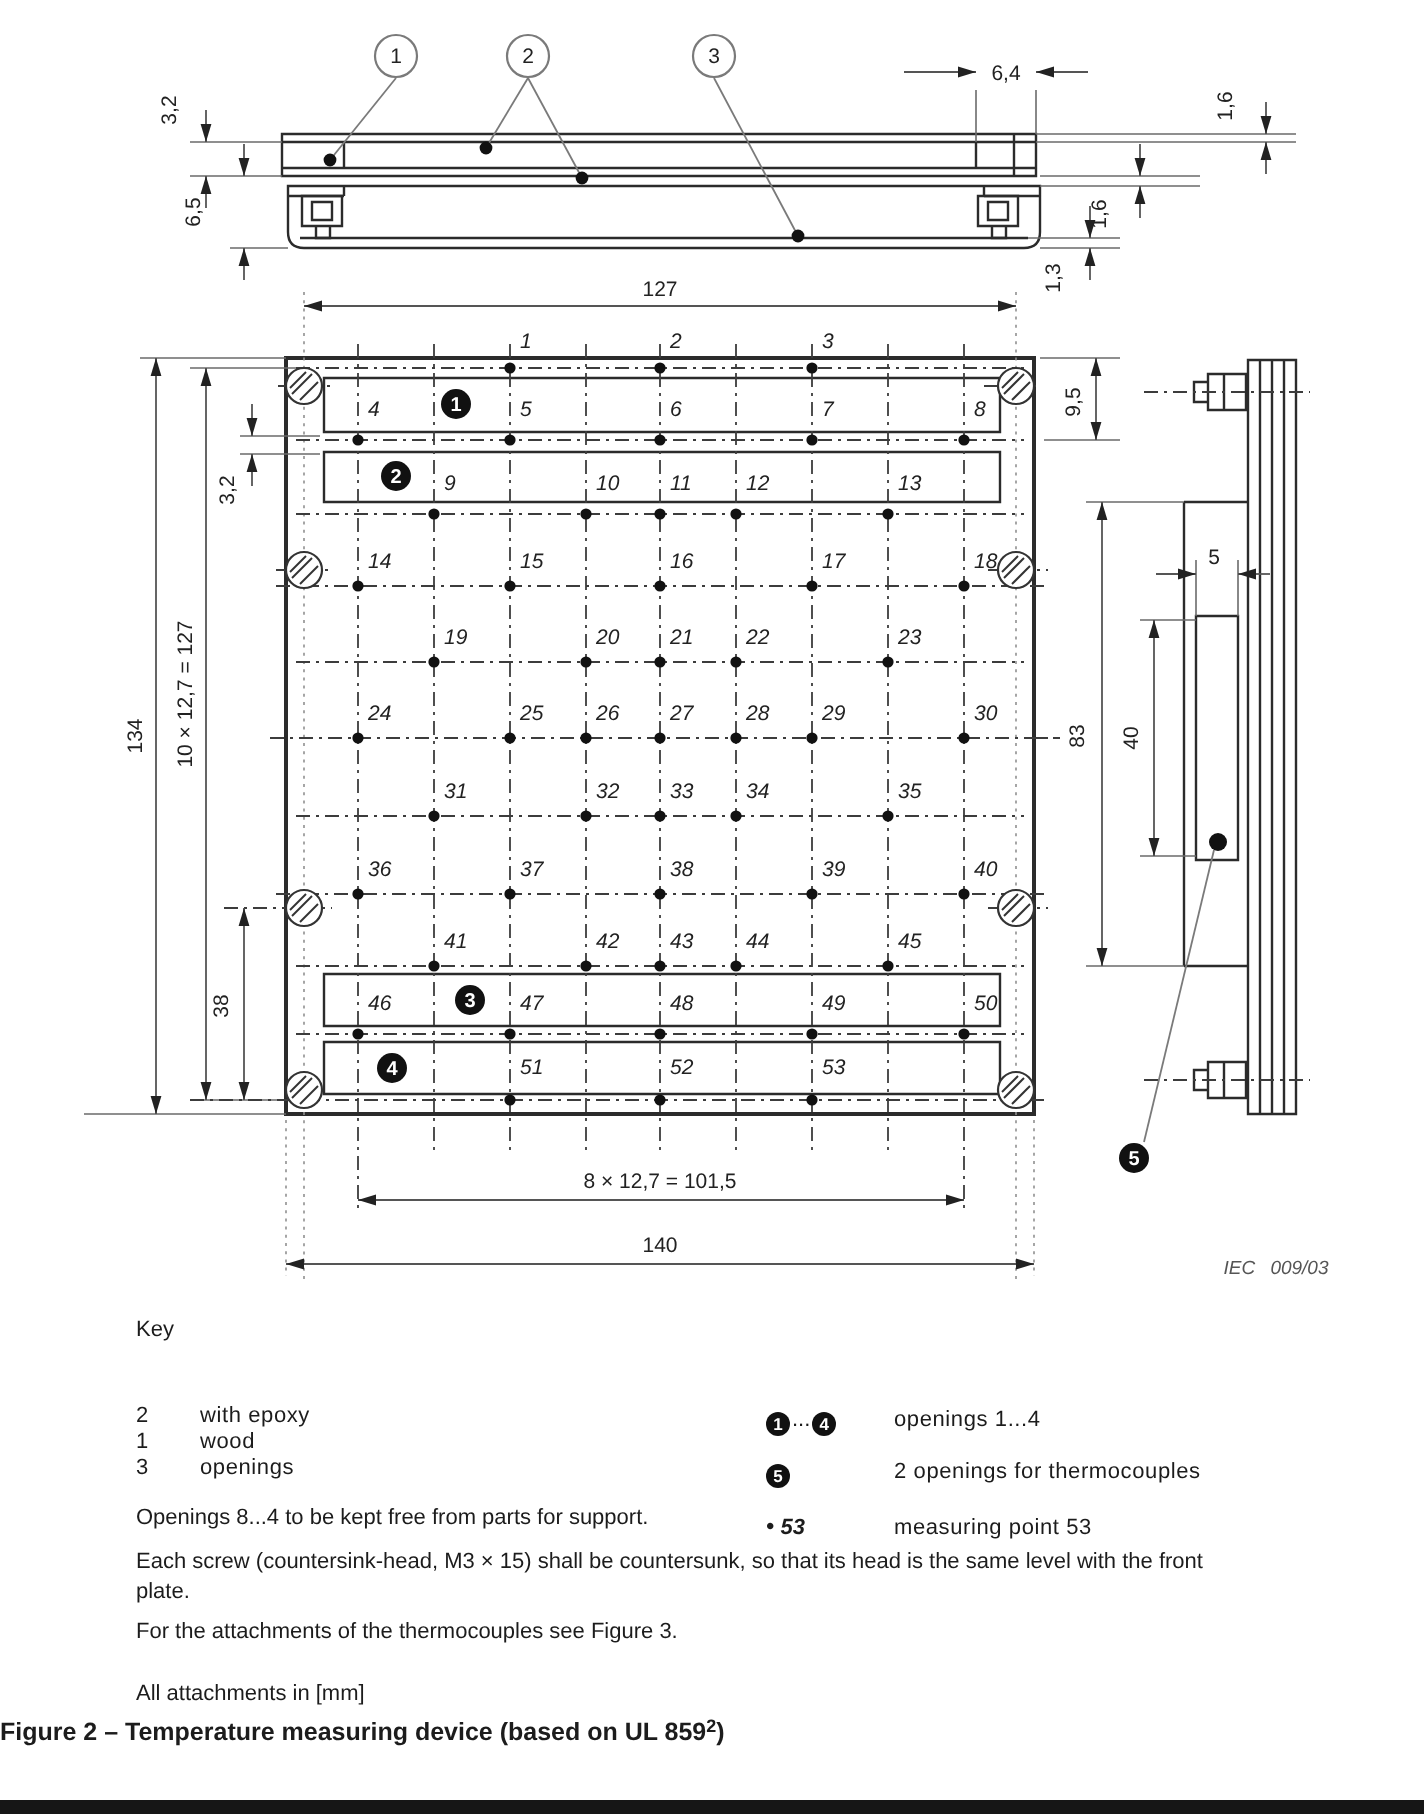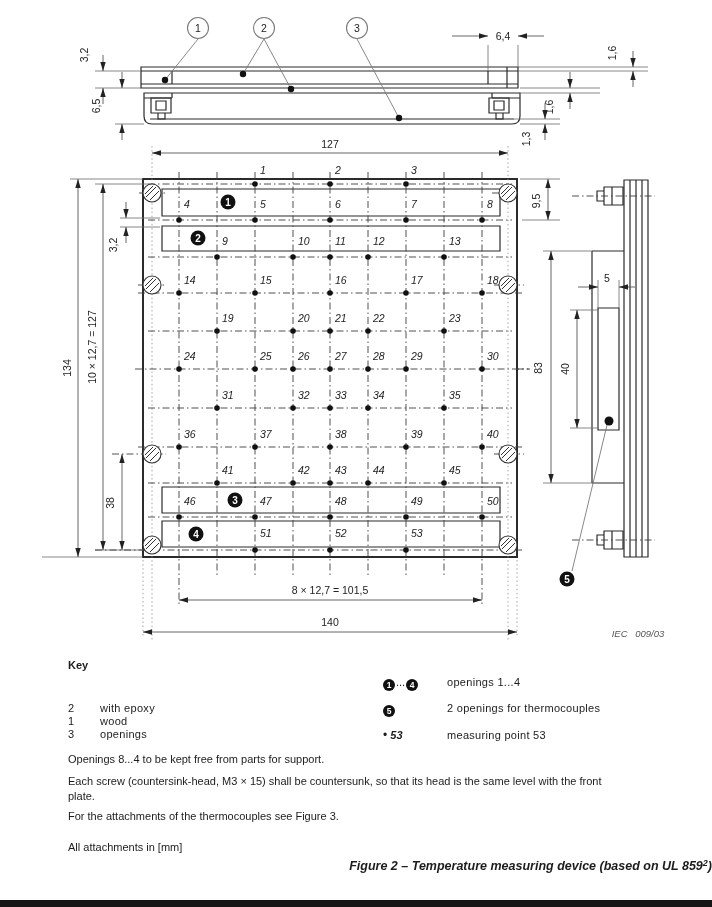--- a/index.html
+++ b/index.html
@@ -20,32 +20,32 @@
   .dim{font:10.5px "Liberation Sans",sans-serif;fill:#222;text-anchor:middle;}
   .screw{fill:#fff;stroke:#333;stroke-width:1.1;}
   .hatch{stroke:#333;stroke-width:1;}
   .callout{fill:#fff;stroke:#7a7a7a;stroke-width:1.1;}
   .calloutn{font:10.5px "Liberation Sans",sans-serif;fill:#222;text-anchor:middle;}
   .badge{fill:#111;stroke:none;}
   .badgen{font:bold 10px "Liberation Sans",sans-serif;fill:#fff;text-anchor:middle;}
   .credit{font:italic 9.5px "Liberation Sans",sans-serif;fill:#555;text-anchor:middle;word-spacing:5px;}
   
   .tb{position:absolute;font-size:11px;line-height:15px;}
-  .key-title{position:absolute;left:68px;top:659px;font-weight:bold;font-size:11px;}
+  .key-title{position:absolute;left:68px;top:659px;font-weight:normal;font-size:11px;}
   .key-row{position:absolute;left:68px;font-size:11px;}
-  .key-row.sym{left:383px;}
+  .key-row.sym{left:383px;margin-top:28px;}
   .knum{display:inline-block;width:32px;}
   .kmark{display:inline-block;width:64px;}
   .klab,.klab2{letter-spacing:0.3px;}
   .cnum{display:inline-flex;width:12px;height:12px;border-radius:50%;background:#111;color:#fff;
         font-size:8.5px;font-weight:bold;align-items:center;justify-content:center;vertical-align:-2px;}
   .kdots{margin:0 1px;}
   .kbullet{font-size:12px;}
   .k53{font-style:italic;font-weight:bold;}
-  .caption{position:absolute;left:0;top:858px;width:712px;text-align:right;font-weight:bold;font-size:12.5px;font-style:italic;}
+  .caption{position:absolute;left:0;top:858px;width:712px;text-align:left;font-weight:bold;font-size:12.5px;}
   .caption sup{font-size:9px;vertical-align:4px;}
   .page-bottom-edge{position:absolute;left:0;top:900px;width:712px;height:7px;background:#161616;}
 </style>
 </head>
 <body>
 
 <div class="page">
 
   <svg width="712" height="652" viewBox="0 0 712 652">
 

